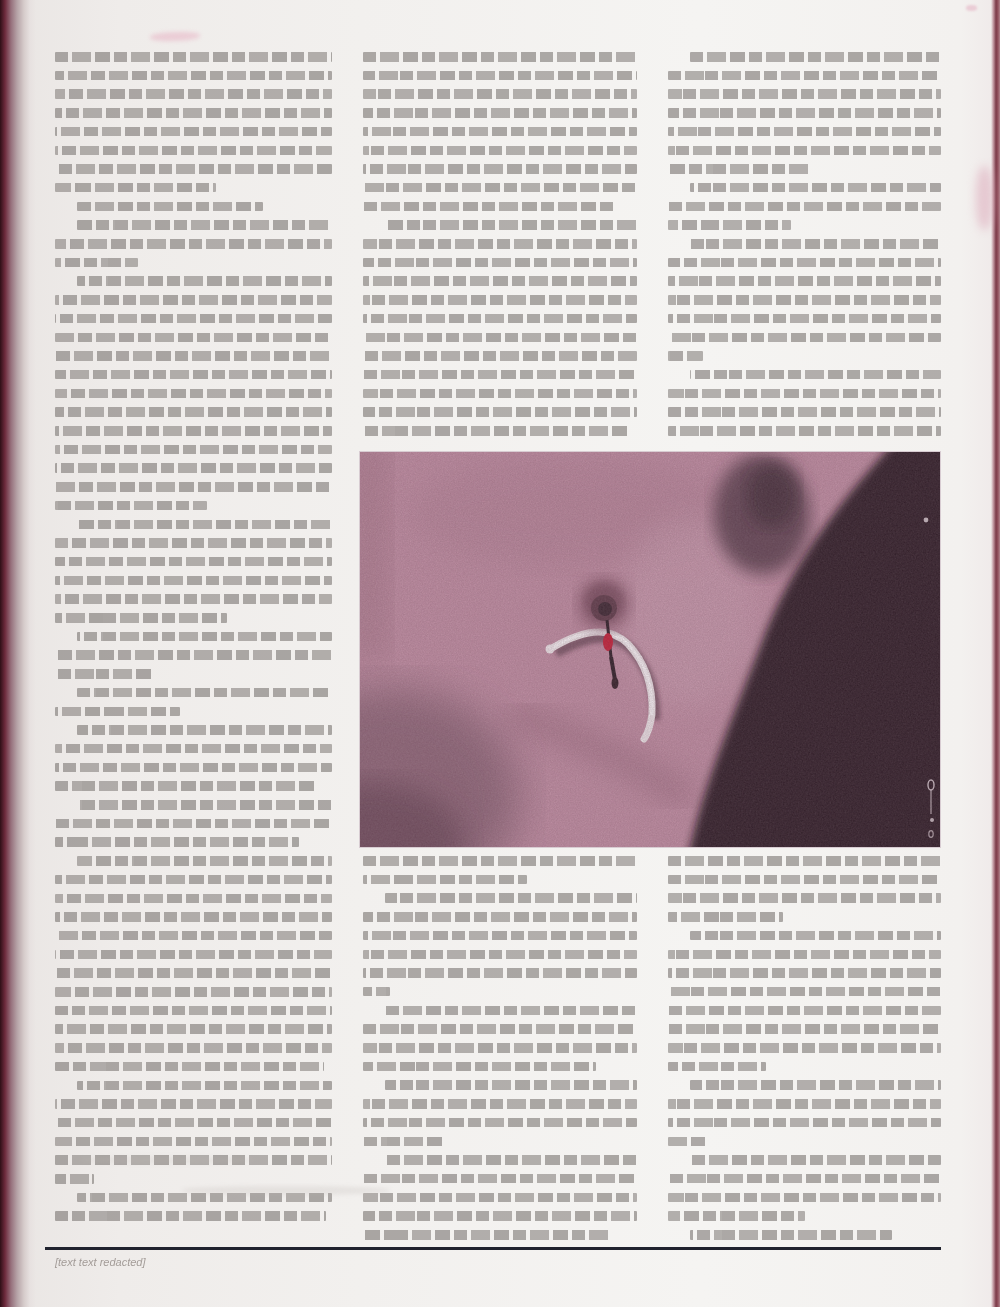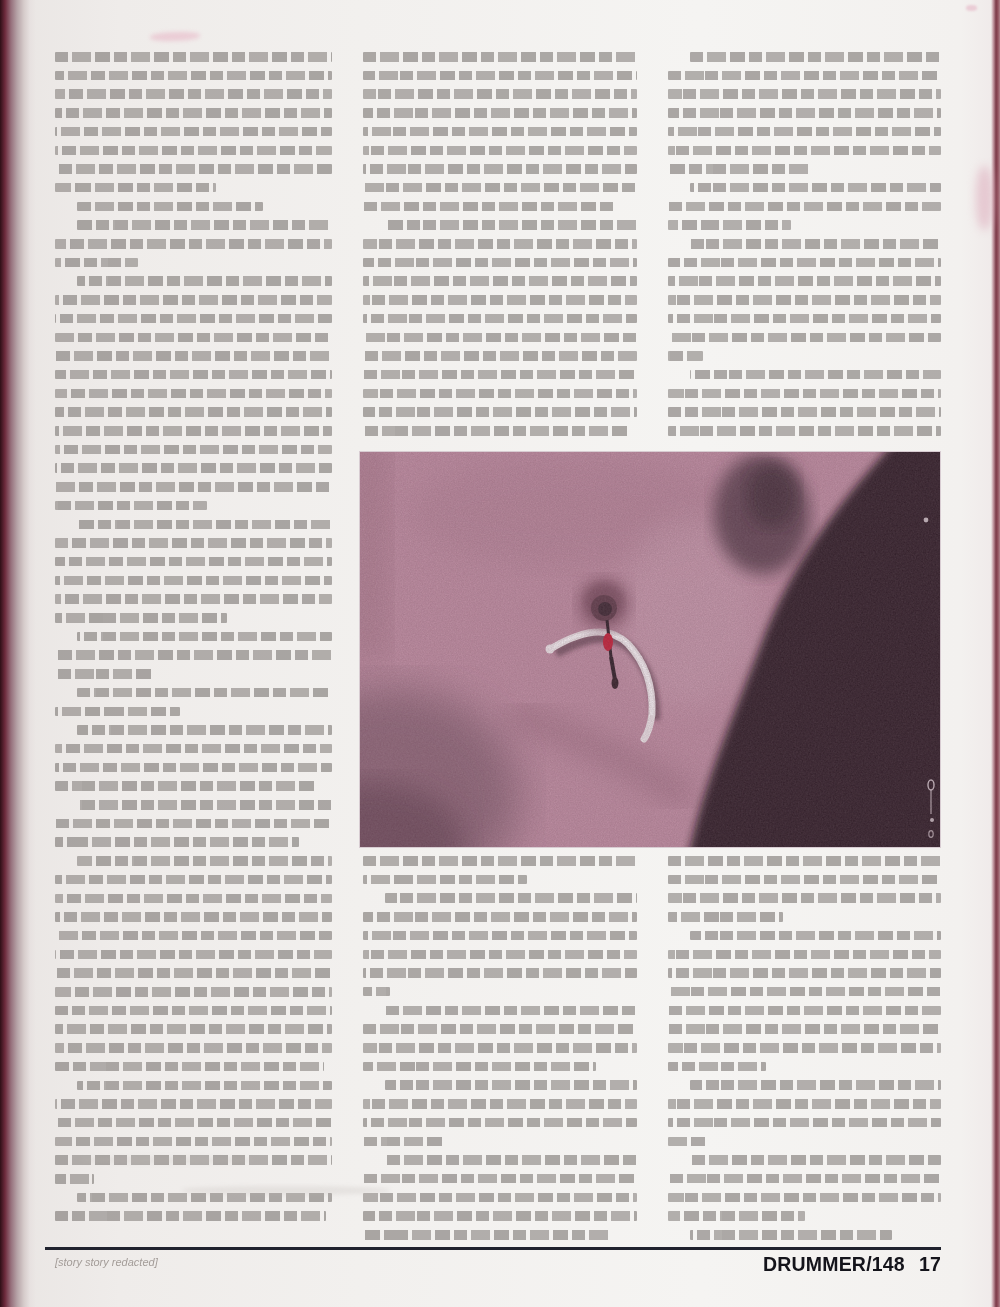--- a/index.html
+++ b/index.html
@@ -258,23 +258,20 @@
       <path d="M 571,338 L 571,362" stroke="#cfc3c9" stroke-width="1.3" opacity=".8"></path>
       <circle cx="572" cy="368" r="2" fill="#ddd2d7" opacity=".85"></circle>
       <ellipse cx="571" cy="382" rx="2.2" ry="3.4" fill="none" stroke="#cfc3c9" stroke-width="1.2" opacity=".8"></ellipse>
 
       <rect x="0" y="0" width="580" height="395" filter="url(#grainA)" opacity=".28"></rect>
       <rect x="0" y="0" width="580" height="395" filter="url(#grainB)" opacity=".16"></rect>
     </svg>
   </div>
 
   <div id="footer-rule" class="abs"></div>
-  <div id="folio" class="abs">
-    <span>DRUMMER/148</span><span class="gap"></span><span>17</span>
-  </div>
-  <div id="redaction-note" class="abs">[story story redacted]</div>
+  <div id="redaction-note" class="abs">[text text redacted]</div>
 
 <div class="smudge" style="left: 150px; top: 32px; width: 50px; height: 9px; background: rgb(231, 179, 196); opacity: 0.55; filter: blur(2px); transform: rotate(-2deg);"></div>
     <div class="smudge" style="left: 976px; top: 166px; width: 17px; height: 64px; background: rgb(219, 164, 182); opacity: 0.5; filter: blur(5px); transform: rotate(0deg);"></div>
     <div class="smudge" style="left: 966px; top: 5px; width: 11px; height: 6px; background: rgb(226, 170, 189); opacity: 0.5; filter: blur(1px); transform: rotate(0deg);"></div>
     <div class="smudge" style="left: 182px; top: 1186px; width: 208px; height: 9px; background: rgb(185, 178, 174); opacity: 0.22; filter: blur(2px); transform: rotate(0deg);"></div>
     <div class="smudge" style="left: 80px; top: 1156px; width: 175px; height: 8px; background: rgb(194, 187, 183); opacity: 0.18; filter: blur(2px); transform: rotate(0deg);"></div>
   </div>
 
 </body></html>

